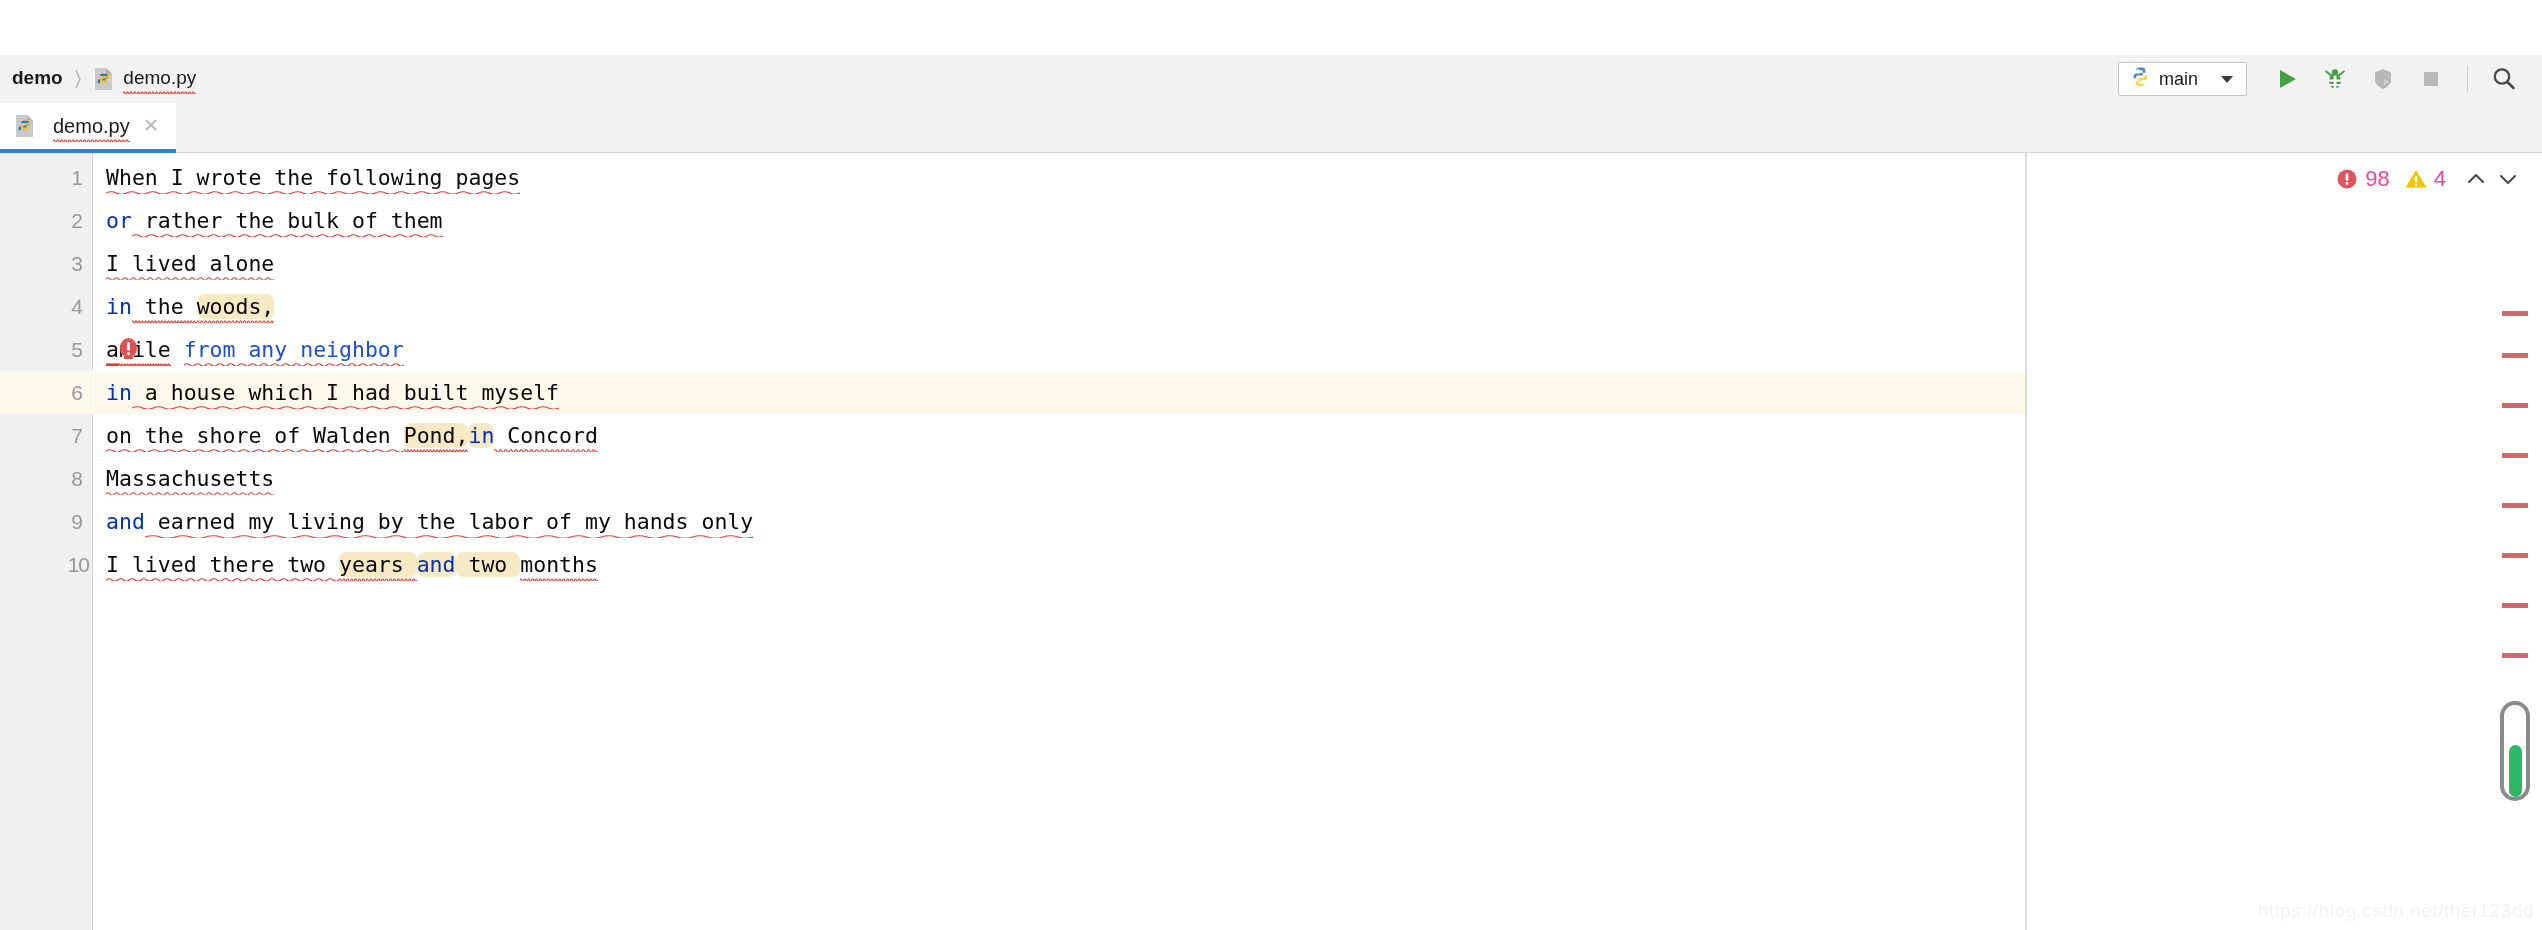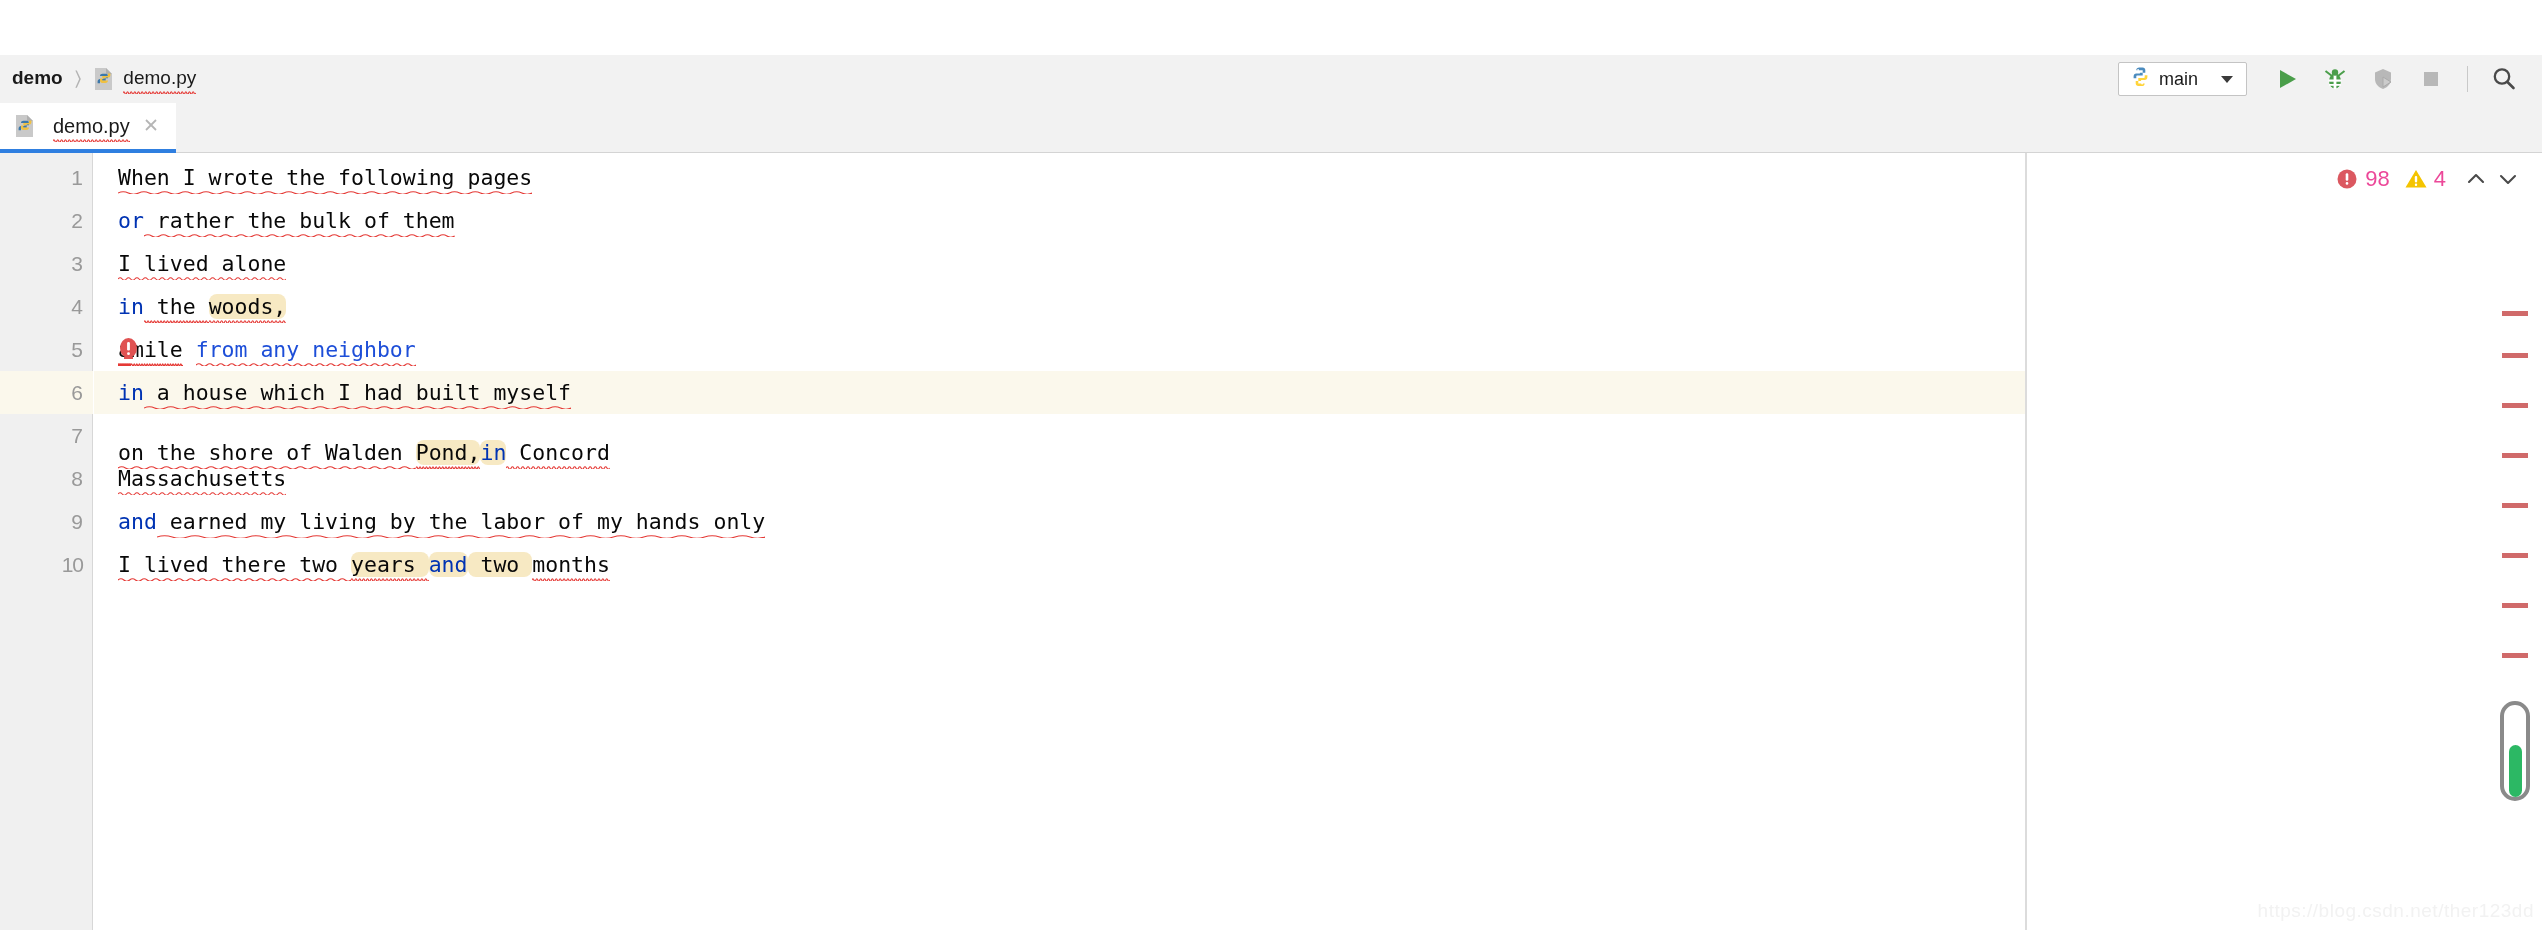--- a/index.html
+++ b/index.html
@@ -154,21 +154,21 @@
     font-family: "Liberation Sans", sans-serif;
   }
   .gutter-line.active { background: #fbf8ec; }
   .code-area {
     position: absolute; left: 94px; top: 0;
     width: 1931px; height: 777px;
   }
   .code-line {
     position: absolute; left: 0; width: 1931px; height: 43px;
     display: flex; align-items: center;
-    padding-left: 24px;
+    padding-left: 12px;
     font-family: "DejaVu Sans Mono", monospace;
     font-size: 21.5px;
     white-space: pre;
   }
   .code-line.active { background: #fbf8ec; }
   .tok { position: relative; display: inline-block; white-space: pre; }
   .tok.kw { color: #0033b3; text-align: right; }
   .tok.plain { color: #080808; }
   .tok.gray { color: #1d4ed8; }
   .tok.hl { background: #f7e9c3; border-radius: 8px; }
@@ -343,21 +343,21 @@
     <div class="gutter">
         <div class="gutter-line" style="top: 3px;">1</div>
         <div class="gutter-line" style="top: 46px;">2</div>
         <div class="gutter-line" style="top: 89px;">3</div>
         <div class="gutter-line" style="top: 132px;">4</div>
         <div class="gutter-line" style="top: 175px;">5</div>
         <div class="gutter-line active" style="top: 218px;">6</div>
         <div class="gutter-line" style="top: 261px;">7</div>
         <div class="gutter-line" style="top: 304px;">8</div>
         <div class="gutter-line" style="top: 347px;">9</div>
-        <div class="gutter-line" style="top: 390px; padding-right: 10px; letter-spacing: -1px;">10</div>
+        <div class="gutter-line" style="top: 390px; padding-right: 4px; letter-spacing: -1px;">10</div>
       </div>
     <div class="code-area">
         <div class="code-line" style="top: 3px;"><span class="tok plain">When I wrote the following pages<svg class="squig" preserveAspectRatio="none" viewBox="0 0 100 4">
               <path d="M0 3 Q1.25 0.6 2.5 3 T5 3 T7.5 3 T10 3 T12.5 3 T15 3 T17.5 3 T20 3 T22.5 3 T25 3 T27.5 3 T30 3 T32.5 3 T35 3 T37.5 3 T40 3 T42.5 3 T45 3 T47.5 3 T50 3 T52.5 3 T55 3 T57.5 3 T60 3 T62.5 3 T65 3 T67.5 3 T70 3 T72.5 3 T75 3 T77.5 3 T80 3 T82.5 3 T85 3 T87.5 3 T90 3 T92.5 3 T95 3 T97.5 3 T100 3" fill="none" stroke="#e53935" stroke-width="1.1" vector-effect="non-scaling-stroke"></path>
             </svg></span></div>
         <div class="code-line" style="top: 46px;"><span class="tok kw">or</span><span class="tok plain"> rather the bulk of them<svg class="squig" preserveAspectRatio="none" viewBox="0 0 100 4">
               <path d="M0 3 Q1.25 0.6 2.5 3 T5 3 T7.5 3 T10 3 T12.5 3 T15 3 T17.5 3 T20 3 T22.5 3 T25 3 T27.5 3 T30 3 T32.5 3 T35 3 T37.5 3 T40 3 T42.5 3 T45 3 T47.5 3 T50 3 T52.5 3 T55 3 T57.5 3 T60 3 T62.5 3 T65 3 T67.5 3 T70 3 T72.5 3 T75 3 T77.5 3 T80 3 T82.5 3 T85 3 T87.5 3 T90 3 T92.5 3 T95 3 T97.5 3 T100 3" fill="none" stroke="#e53935" stroke-width="1.1" vector-effect="non-scaling-stroke"></path>
             </svg></span></div>
         <div class="code-line" style="top: 89px;"><span class="tok plain">I lived alone<svg class="squig" preserveAspectRatio="none" viewBox="0 0 100 4">
               <path d="M0 3 Q1.25 0.6 2.5 3 T5 3 T7.5 3 T10 3 T12.5 3 T15 3 T17.5 3 T20 3 T22.5 3 T25 3 T27.5 3 T30 3 T32.5 3 T35 3 T37.5 3 T40 3 T42.5 3 T45 3 T47.5 3 T50 3 T52.5 3 T55 3 T57.5 3 T60 3 T62.5 3 T65 3 T67.5 3 T70 3 T72.5 3 T75 3 T77.5 3 T80 3 T82.5 3 T85 3 T87.5 3 T90 3 T92.5 3 T95 3 T97.5 3 T100 3" fill="none" stroke="#e53935" stroke-width="1.1" vector-effect="non-scaling-stroke"></path>
@@ -375,21 +375,21 @@
               <path d="M0 3 Q1.25 0.6 2.5 3 T5 3 T7.5 3 T10 3 T12.5 3 T15 3 T17.5 3 T20 3 T22.5 3 T25 3 T27.5 3 T30 3 T32.5 3 T35 3 T37.5 3 T40 3 T42.5 3 T45 3 T47.5 3 T50 3 T52.5 3 T55 3 T57.5 3 T60 3 T62.5 3 T65 3 T67.5 3 T70 3 T72.5 3 T75 3 T77.5 3 T80 3 T82.5 3 T85 3 T87.5 3 T90 3 T92.5 3 T95 3 T97.5 3 T100 3" fill="none" stroke="#e53935" stroke-width="1.1" vector-effect="non-scaling-stroke"></path>
             </svg></span><span class="err-badge" style="left: 24px;"><svg width="21" height="25" viewBox="0 0 21 25">
               <ellipse cx="10.5" cy="11" rx="8.5" ry="10" fill="#e05252"></ellipse>
               <rect x="9.1" y="5" width="2.8" height="8.6" rx="1.3" fill="#ffffff"></rect>
               <rect x="9.1" y="15.2" width="2.8" height="2.8" rx="1.3" fill="#ffffff"></rect>
               <path d="M6 21 h9" stroke="#e05252" stroke-width="2"></path>
             </svg></span></div>
         <div class="code-line active" style="top: 218px;"><span class="tok kw">in</span><span class="tok plain"> a house which I had built myself<svg class="squig" preserveAspectRatio="none" viewBox="0 0 100 4">
               <path d="M0 3 Q1.25 0.6 2.5 3 T5 3 T7.5 3 T10 3 T12.5 3 T15 3 T17.5 3 T20 3 T22.5 3 T25 3 T27.5 3 T30 3 T32.5 3 T35 3 T37.5 3 T40 3 T42.5 3 T45 3 T47.5 3 T50 3 T52.5 3 T55 3 T57.5 3 T60 3 T62.5 3 T65 3 T67.5 3 T70 3 T72.5 3 T75 3 T77.5 3 T80 3 T82.5 3 T85 3 T87.5 3 T90 3 T92.5 3 T95 3 T97.5 3 T100 3" fill="none" stroke="#e53935" stroke-width="1.1" vector-effect="non-scaling-stroke"></path>
             </svg></span></div>
-        <div class="code-line" style="top: 278px;"><span class="tok plain">on the shore of Walden <svg class="squig" preserveAspectRatio="none" viewBox="0 0 100 4">
+        <div class="code-line" style="top: 261px;"><span class="tok plain">on the shore of Walden <svg class="squig" preserveAspectRatio="none" viewBox="0 0 100 4">
               <path d="M0 3 Q1.25 0.6 2.5 3 T5 3 T7.5 3 T10 3 T12.5 3 T15 3 T17.5 3 T20 3 T22.5 3 T25 3 T27.5 3 T30 3 T32.5 3 T35 3 T37.5 3 T40 3 T42.5 3 T45 3 T47.5 3 T50 3 T52.5 3 T55 3 T57.5 3 T60 3 T62.5 3 T65 3 T67.5 3 T70 3 T72.5 3 T75 3 T77.5 3 T80 3 T82.5 3 T85 3 T87.5 3 T90 3 T92.5 3 T95 3 T97.5 3 T100 3" fill="none" stroke="#e53935" stroke-width="1.1" vector-effect="non-scaling-stroke"></path>
             </svg></span><span class="tok plain hl">Pond,<svg class="squig" preserveAspectRatio="none" viewBox="0 0 100 4">
               <path d="M0 3 Q1.25 0.6 2.5 3 T5 3 T7.5 3 T10 3 T12.5 3 T15 3 T17.5 3 T20 3 T22.5 3 T25 3 T27.5 3 T30 3 T32.5 3 T35 3 T37.5 3 T40 3 T42.5 3 T45 3 T47.5 3 T50 3 T52.5 3 T55 3 T57.5 3 T60 3 T62.5 3 T65 3 T67.5 3 T70 3 T72.5 3 T75 3 T77.5 3 T80 3 T82.5 3 T85 3 T87.5 3 T90 3 T92.5 3 T95 3 T97.5 3 T100 3" fill="none" stroke="#e53935" stroke-width="1.1" vector-effect="non-scaling-stroke"></path>
             </svg></span><span class="tok kw hl">in</span><span class="tok plain"> Concord<svg class="squig" preserveAspectRatio="none" viewBox="0 0 100 4">
               <path d="M0 3 Q1.25 0.6 2.5 3 T5 3 T7.5 3 T10 3 T12.5 3 T15 3 T17.5 3 T20 3 T22.5 3 T25 3 T27.5 3 T30 3 T32.5 3 T35 3 T37.5 3 T40 3 T42.5 3 T45 3 T47.5 3 T50 3 T52.5 3 T55 3 T57.5 3 T60 3 T62.5 3 T65 3 T67.5 3 T70 3 T72.5 3 T75 3 T77.5 3 T80 3 T82.5 3 T85 3 T87.5 3 T90 3 T92.5 3 T95 3 T97.5 3 T100 3" fill="none" stroke="#e53935" stroke-width="1.1" vector-effect="non-scaling-stroke"></path>
             </svg></span></div>
         <div class="code-line" style="top: 304px;"><span class="tok plain">Massachusetts<svg class="squig" preserveAspectRatio="none" viewBox="0 0 100 4">
               <path d="M0 3 Q1.25 0.6 2.5 3 T5 3 T7.5 3 T10 3 T12.5 3 T15 3 T17.5 3 T20 3 T22.5 3 T25 3 T27.5 3 T30 3 T32.5 3 T35 3 T37.5 3 T40 3 T42.5 3 T45 3 T47.5 3 T50 3 T52.5 3 T55 3 T57.5 3 T60 3 T62.5 3 T65 3 T67.5 3 T70 3 T72.5 3 T75 3 T77.5 3 T80 3 T82.5 3 T85 3 T87.5 3 T90 3 T92.5 3 T95 3 T97.5 3 T100 3" fill="none" stroke="#e53935" stroke-width="1.1" vector-effect="non-scaling-stroke"></path>
             </svg></span></div>
         <div class="code-line" style="top: 347px;"><span class="tok kw">and</span><span class="tok plain"> earned my living by the labor of my hands only<svg class="squig" preserveAspectRatio="none" viewBox="0 0 100 4">

